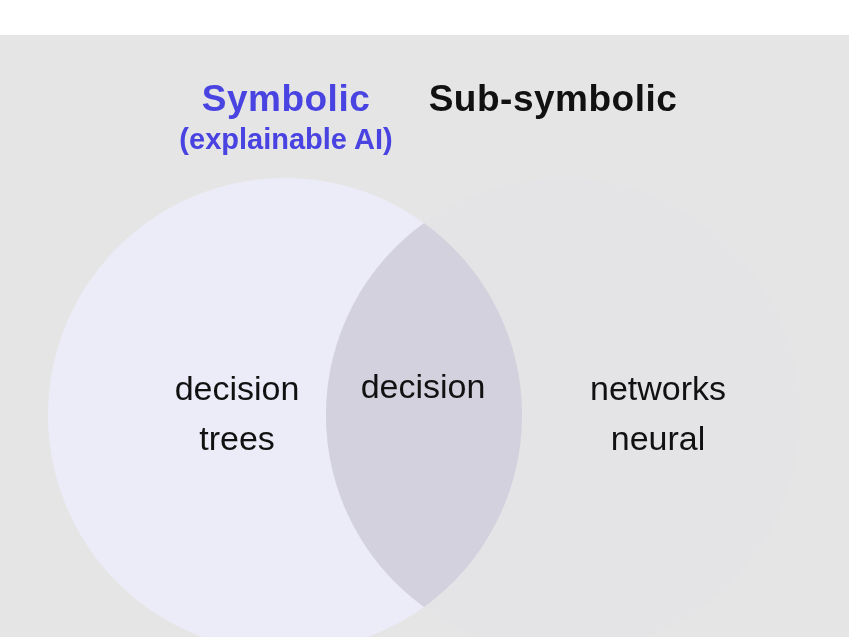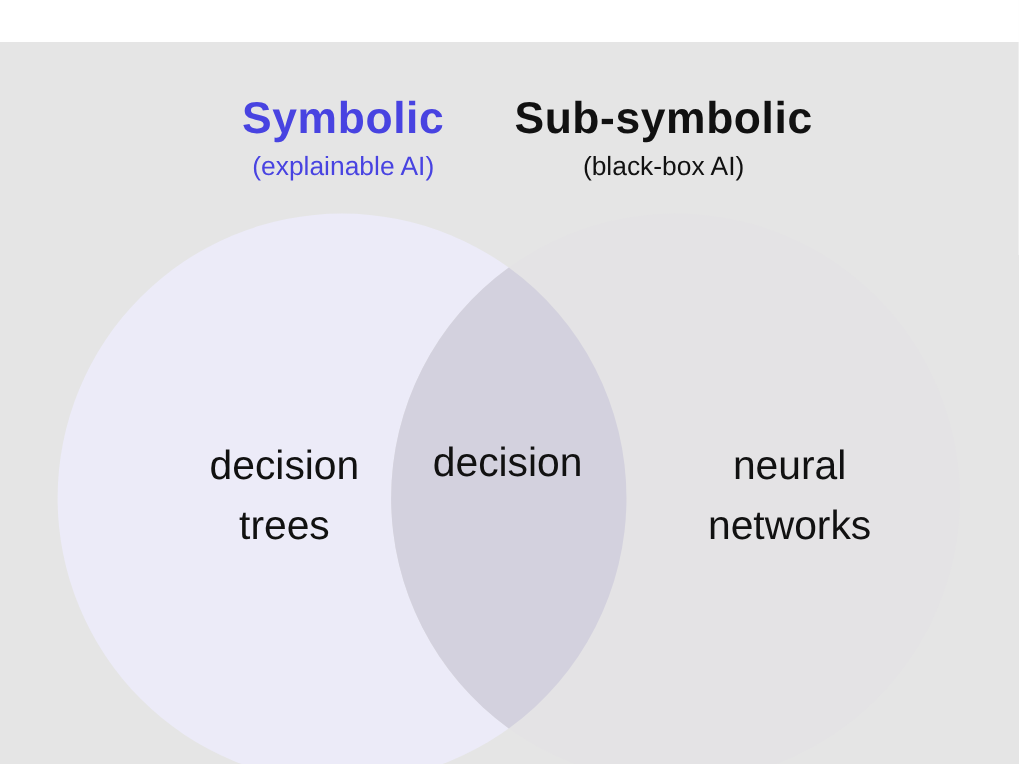--- a/index.html
+++ b/index.html
@@ -31,22 +31,22 @@
   .header-right { left: 403px; color: #111111; }
   .header .title {
     display: block;
     font-size: 37px;
     font-weight: bold;
     line-height: 44px;
     letter-spacing: 0.5px;
   }
   .header .subtitle {
     display: block;
-    font-size: 22px;
-    font-weight: normal;
+    font-size: 29px;
+    font-weight: bold;
     line-height: 36px;
   }
   .circle-label {
     position: absolute;
     top: 328px;
     width: 280px;
     text-align: center;
     color: #111111;
     font-size: 34px;
     line-height: 50px;
@@ -68,30 +68,29 @@
     <path d="M424,188 A237,237 0 0 1 424,572 A237,237 0 0 1 424,188 Z" fill="#D3D1DE"></path>
   </svg>
 
   <div class="header header-left">
     <span class="title">Symbolic</span>
     <span class="subtitle">(explainable AI)</span>
   </div>
 
   <div class="header header-right">
     <span class="title">Sub-symbolic</span>
-    <span class="subtitle">(black-box AI)</span>
   </div>
 
   <div class="circle-label label-left">
     <span>decision</span>
     <span>trees</span>
   </div>
 
   <div class="circle-label label-mid">
     <span>decision</span>
   </div>
 
   <div class="circle-label label-right">
+    <span>networks</span>
     <span>neural</span>
-    <span>networks</span>
   </div>
 
 </div>
 
 </body></html>

